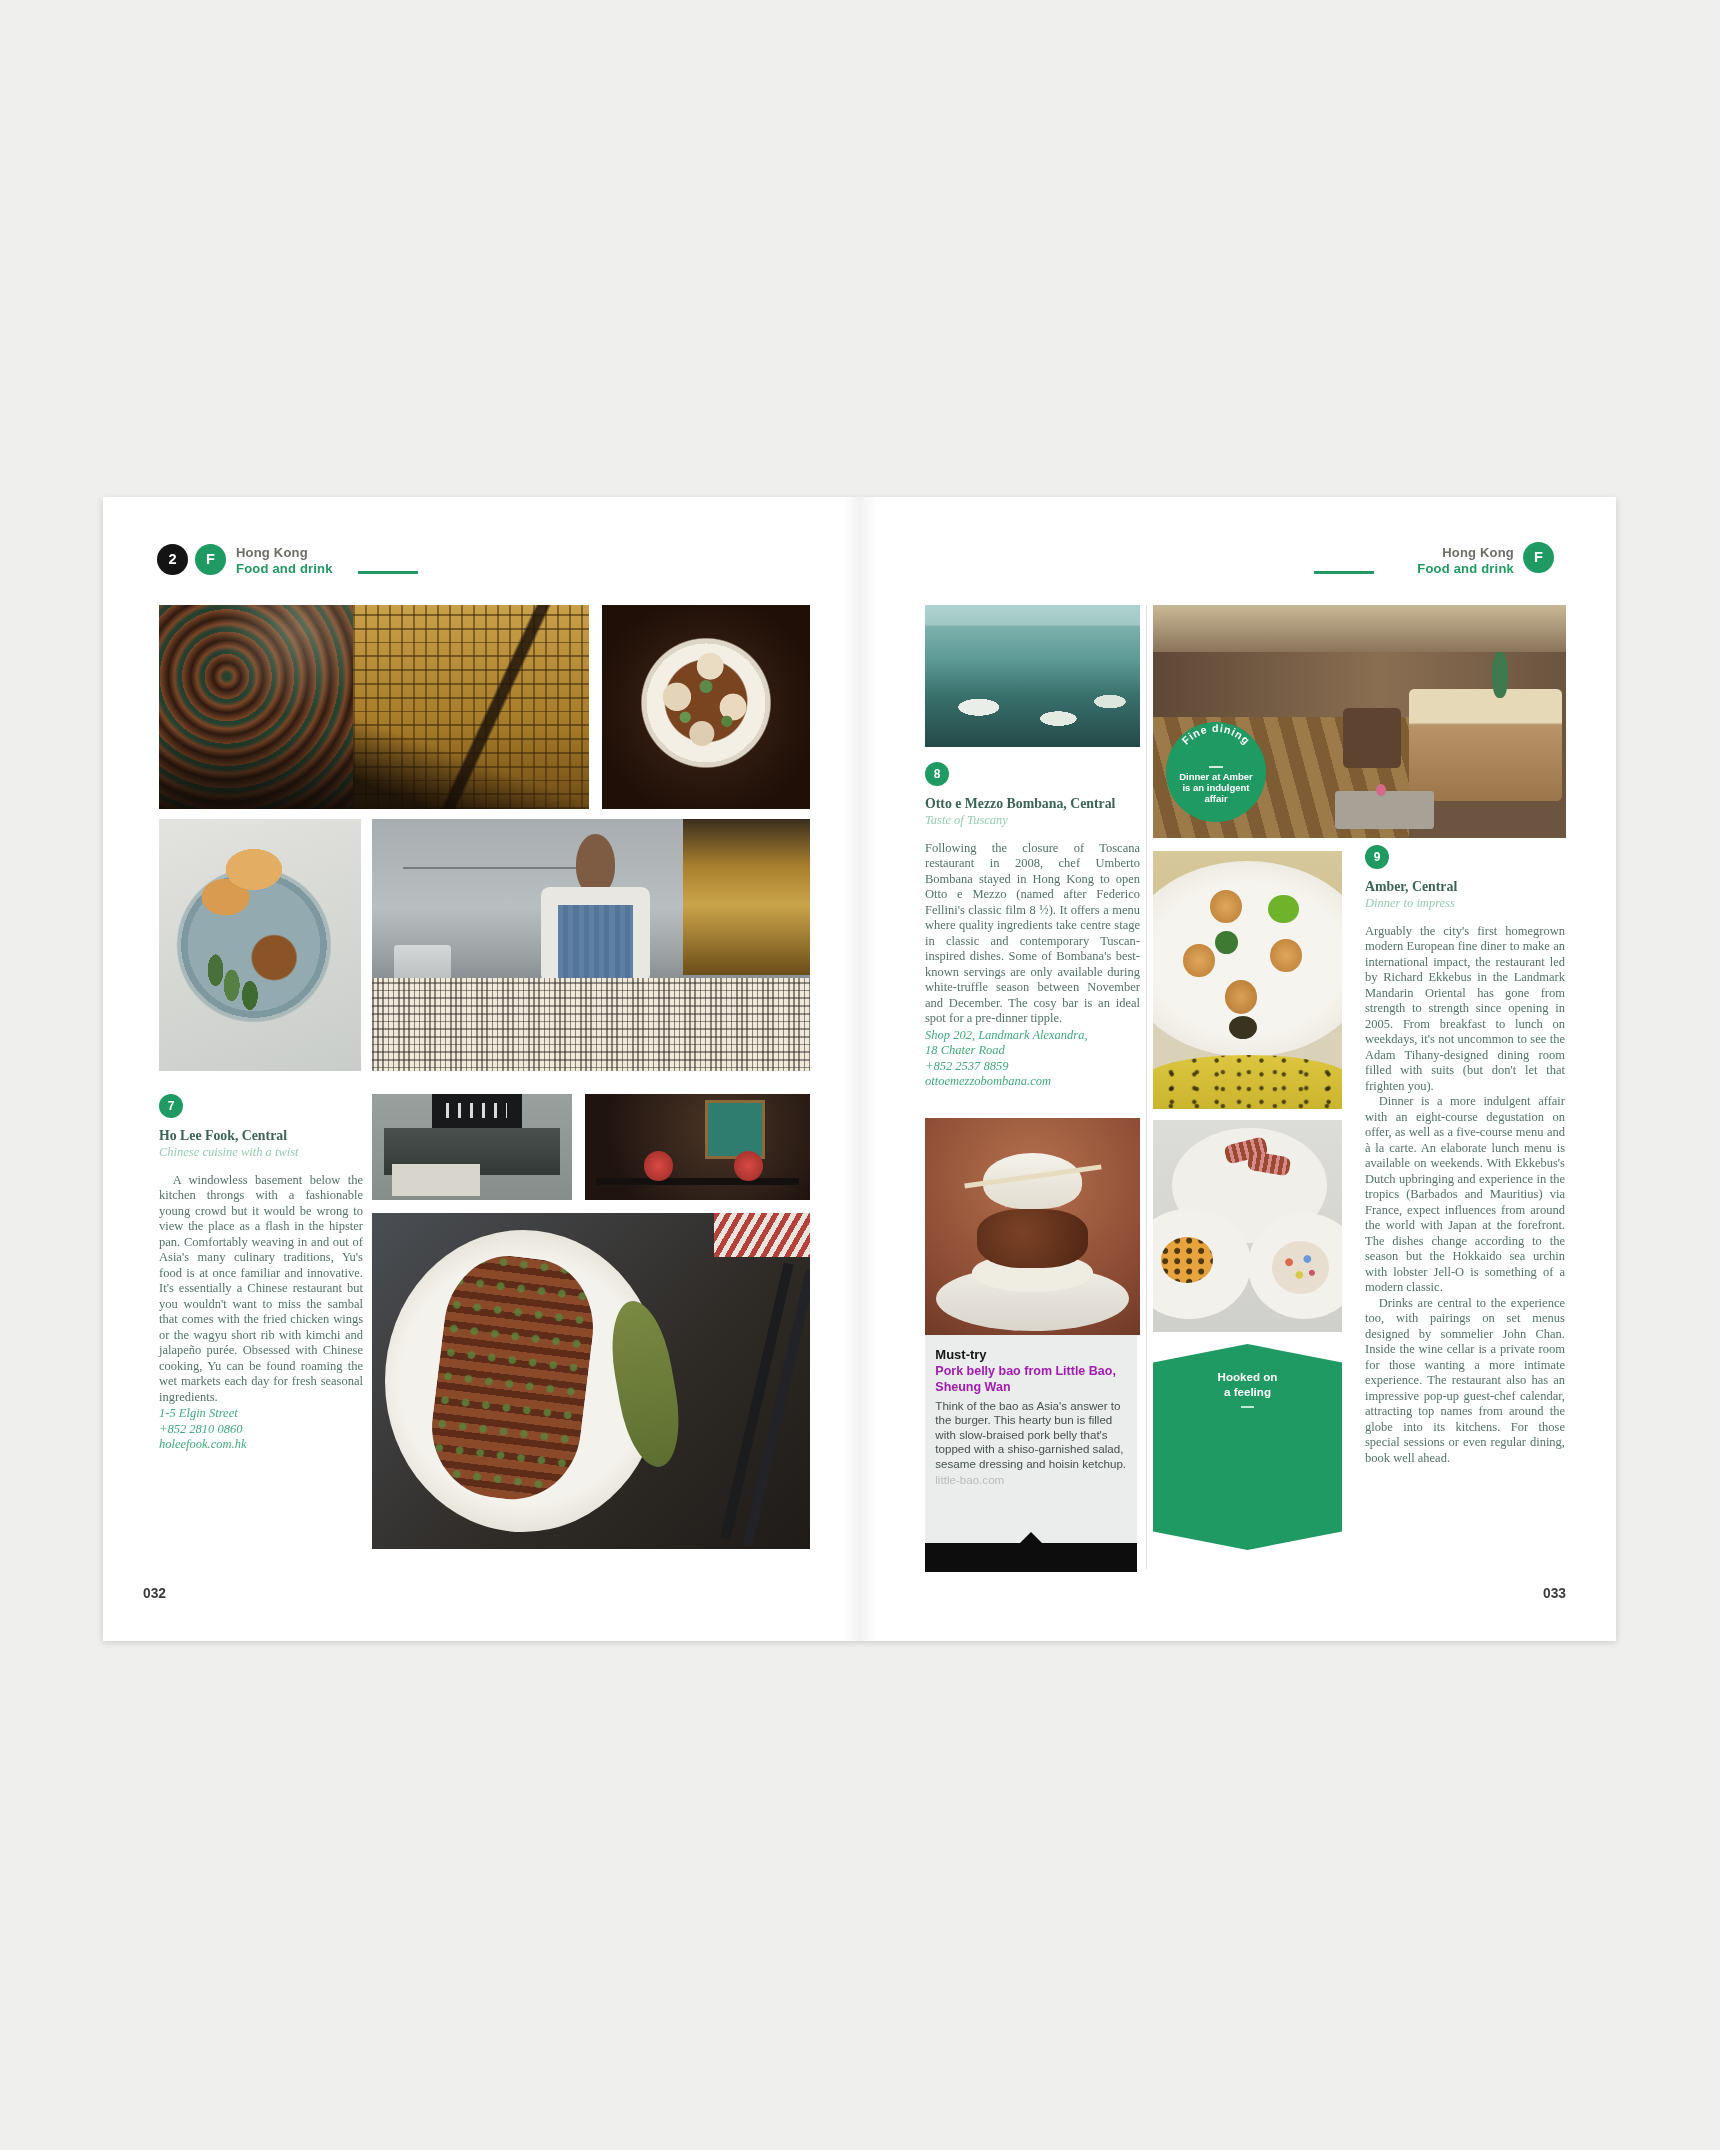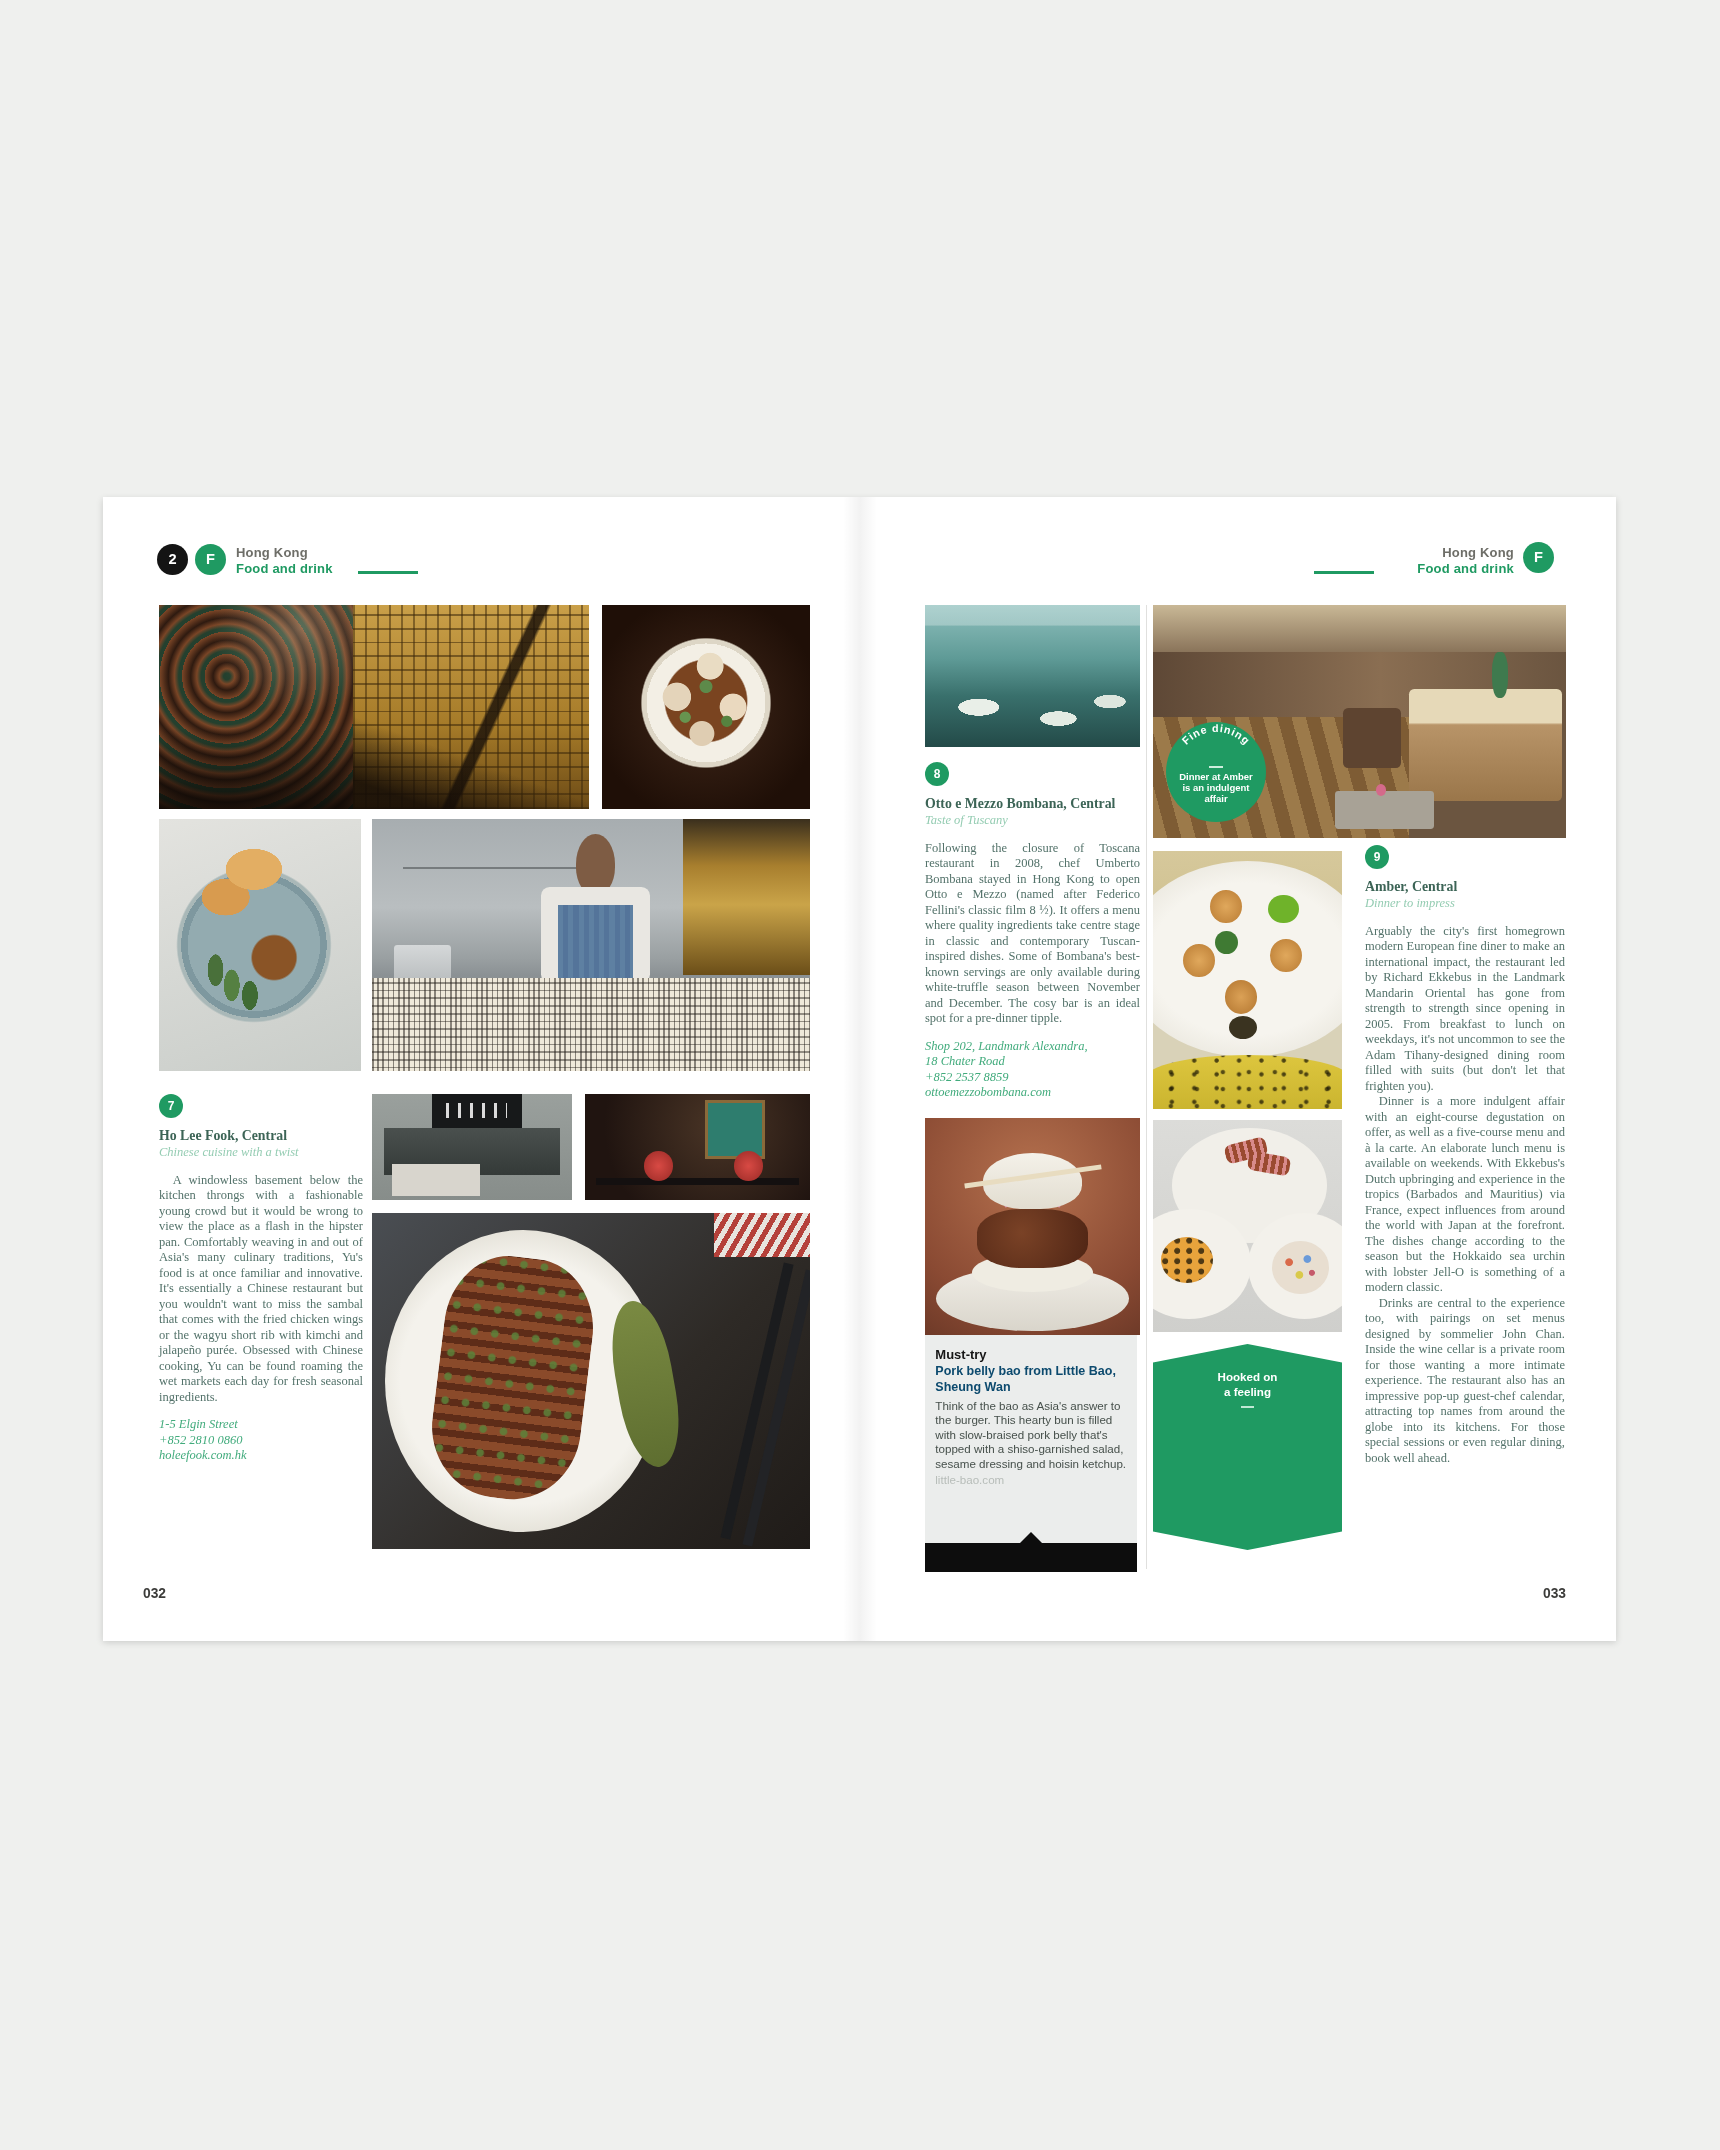--- a/index.html
+++ b/index.html
@@ -11,38 +11,38 @@
   .photo{position:absolute;overflow:hidden}
   .marker{width:24px;height:24px;border-radius:50%;background:#1f9a62;color:#fff;
           font:bold 12px/24px "Liberation Sans",sans-serif;text-align:center}
   .hdr-city{font:bold 13px/16.3px "Liberation Sans",sans-serif;color:#6e6e68;letter-spacing:0.2px}
   .hdr-sec{font:bold 13px/16.3px "Liberation Sans",sans-serif;color:#1f9a62;letter-spacing:0.2px}
   .hdr-dash{height:2.6px;background:#1f9a62}
   .entry-title{font:bold 13.8px/17px "Liberation Serif",serif;color:#3c6456;margin:8.6px 0 1.7px}
   .tagline{font:italic 12.5px/15.5px "Liberation Serif",serif;color:#94ccb2;margin:0 0 12px}
   .bodytxt p{font:12.5px/15.5px "Liberation Serif",serif;color:#53726a;text-align:justify;margin:0}
   .bodytxt p.ind{text-indent:13.8px}
-  .address{font:italic 12.5px/15.5px "Liberation Serif",serif;color:#41ab7c;margin-top:12px}
+  .address{font:italic 12.5px/15.5px "Liberation Serif",serif;color:#41ab7c;margin-top:1px}
   .address div{margin:0}
   .pagenum{font:bold 13.8px "Liberation Sans",sans-serif;color:#3c3c3a}
   .vrule{width:0.9px;background:#e0e0de}
   
   .fd{border-radius:50%;background:#1f9a62;color:#fff;text-align:center}
   .fd-dash{width:13.8px;height:1.7px;background:#cdeedd;margin:0.9px auto 3.4px}
   .fd-body{font:bold 9.5px/11.2px "Liberation Sans",sans-serif;color:#ffffff;padding:0 12px}
   
   .hex{background:#1f9a62;color:#fff;text-align:center;
        clip-path:polygon(0 9%,50% 0,100% 9%,100% 91%,50% 100%,0 91%)}
   .hex-title{font:bold 11.6px/14.6px "Liberation Sans",sans-serif;color:#fff;padding-top:26px}
   .hex-dash{width:13.8px;height:1.7px;background:#bfe8d4;margin:6.9px auto 7.7px}
   .hex-body{font:10.8px/13.3px "Liberation Sans",sans-serif;color:#eafaf1;padding:0 13px}
   
   .mt{background:#ebedec}
   .mt-label{font:bold 13px/15.5px "Liberation Sans",sans-serif;color:#161616;margin:10.3px 10.3px 1.7px}
-  .mt-title{font:bold 12.5px/15.5px "Liberation Sans",sans-serif;color:#0c4a6e;margin:0 10.3px 3.4px}
+  .mt-title{font:bold 12.5px/15.5px "Liberation Sans",sans-serif;color:#a21caf;margin:0 10.3px 3.4px}
   .mt-body{font:11.6px/14.6px "Liberation Sans",sans-serif;color:#46504b;margin:0 10.3px}
   .mt-site{font:11.6px/14.6px "Liberation Sans",sans-serif;color:#b7bdb9;margin:1.7px 10.3px}
   .mt-bar{position:absolute;left:0;right:0;bottom:0;height:29px;background:#0d0d0d}
   .mt-notch{position:absolute;left:50%;bottom:29px;margin-left:-11.2px;width:0;height:0;
             border-left:11.2px solid transparent;border-right:11.2px solid transparent;
             border-bottom:11.2px solid #0d0d0d}
 </style>
 </head>
 <body>
 

